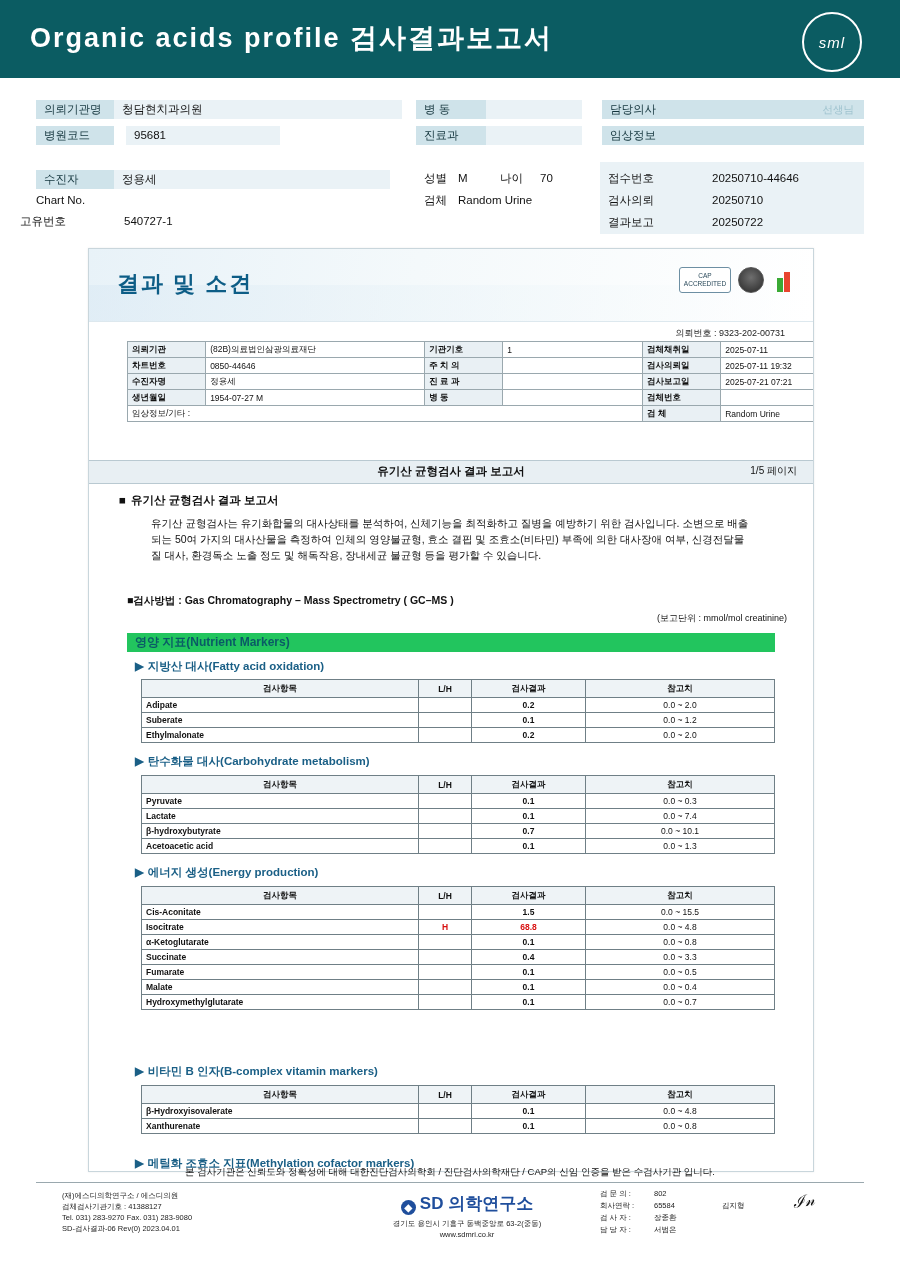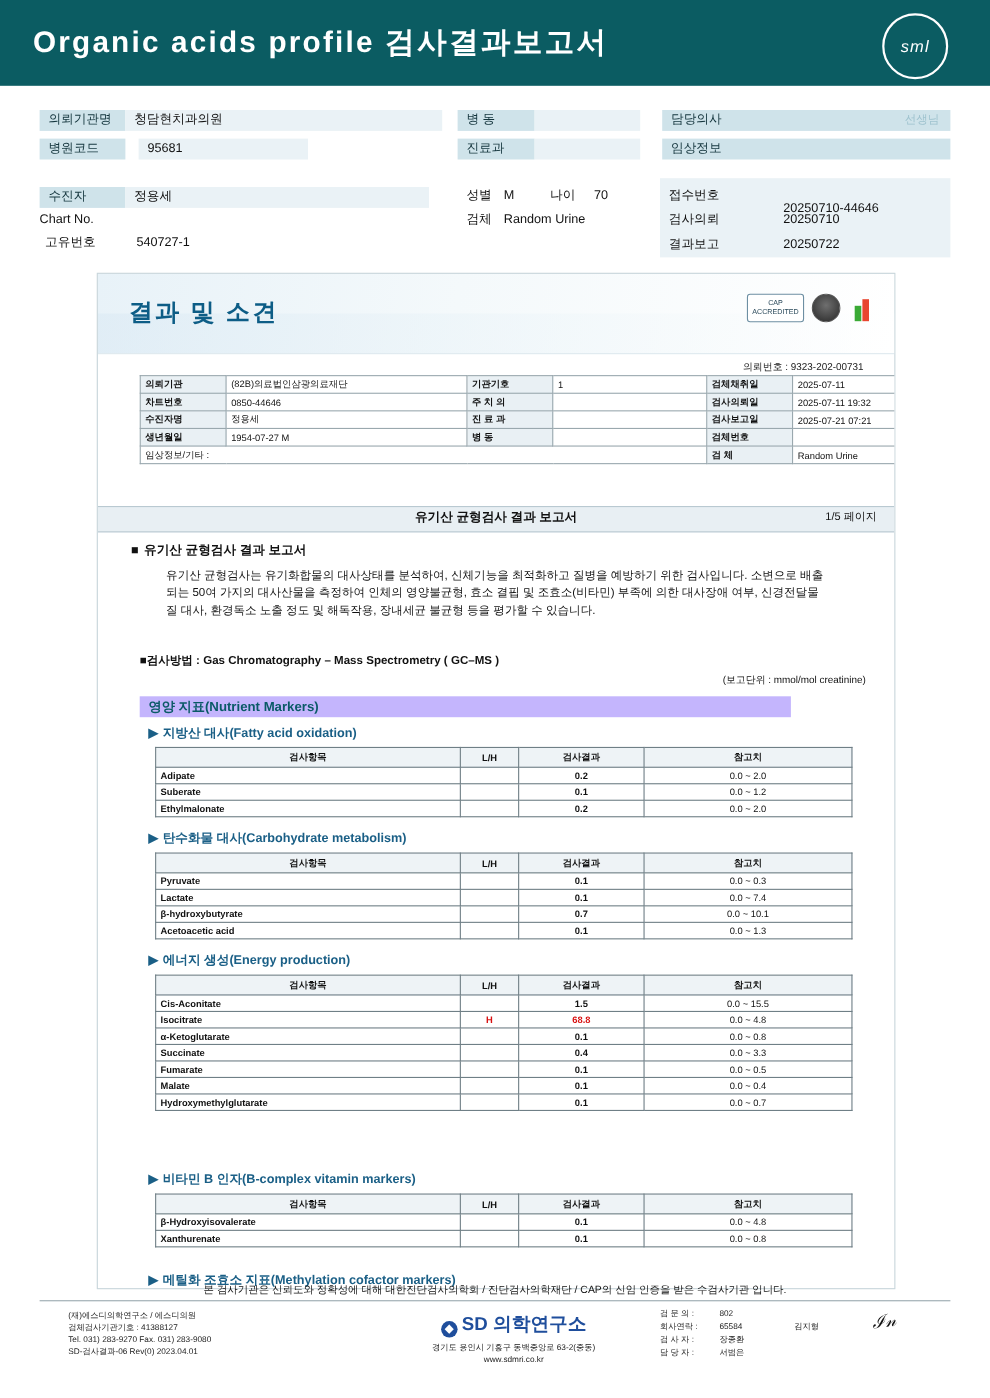--- a/index.html
+++ b/index.html
@@ -122,22 +122,22 @@
   .para {
     position:absolute; left:62px; font-size:10.5px; line-height:16px; color:#111; width:600px;
   }
   .method {
     position:absolute; left:38px; font-size:10.5px; font-weight:bold; color:#111;
   }
   .unit-note {
     position:absolute; right:26px; font-size:9px; color:#111;
   }
   .nutr-bar {
-    position:absolute; left:38px; width:592px; height:19px; line-height:19px;
-    background:#c4b5fd; color:#0a5a66; font-size:12px; font-weight:bold; padding-left:8px;
+    position:absolute; left:38px; width:648px; height:19px; line-height:19px;
+    background:#22c55e; color:#0a5a66; font-size:12px; font-weight:bold; padding-left:8px;
     box-sizing:border-box;
   }
   .grp-title {
     position:absolute; left:46px; font-size:11.5px; font-weight:bold; color:#1a5f86;
   }
   .grp-title .tri { color:#1a5f86; margin-right:4px; }
 
   table.res {
     position:absolute; left:52px; width:634px; border-collapse:collapse;
     font-size:8.5px; color:#111;
@@ -205,33 +205,33 @@
     <div class="fld-label" style="left:602px; top:22px; width:262px;">
       <span>담당의사</span>
       <span class="teacher">선생님</span>
     </div>
     <div class="fld-label" style="left:602px; top:48px; width:262px;">임상정보</div>
 
     <div class="fld-label" style="left:36px; top:92px; width:78px;">수진자</div>
     <div class="fld-value" style="left:114px; top:92px; width:276px;">정용세</div>
 
     <div class="plain-label" style="left:36px; top:115px;">Chart No.</div>
-    <div class="plain-label" style="left:41px; top:136px;">고유번호</div>
+    <div class="plain-label" style="left:20px; top:136px;">고유번호</div>
     <div class="plain-value" style="left:124px; top:136px;">540727-1</div>
 
     <div class="plain-label" style="left:424px; top:93px;">성별</div>
     <div class="plain-value" style="left:458px; top:93px;">M</div>
     <div class="plain-label" style="left:500px; top:93px;">나이</div>
     <div class="plain-value" style="left:540px; top:93px;">70</div>
     <div class="plain-label" style="left:424px; top:115px;">검체</div>
     <div class="plain-value" style="left:458px; top:115px;">Random Urine</div>
 
     <div class="info-tint" style="left:600px; top:84px; width:264px; height:72px;"></div>
     <div class="plain-label" style="left:608px; top:93px;">접수번호</div>
-    <div class="plain-value" style="left:712px; top:105px;">20250710-44646</div>
+    <div class="plain-value" style="left:712px; top:93px;">20250710-44646</div>
     <div class="plain-label" style="left:608px; top:115px;">검사의뢰</div>
     <div class="plain-value" style="left:712px; top:115px;">20250710</div>
     <div class="plain-label" style="left:608px; top:137px;">결과보고</div>
     <div class="plain-value" style="left:712px; top:137px;">20250722</div>
   </div>
 
   <div class="card">
     <div class="card-band"></div>
     <div class="card-title">결과 및 소견</div>
     <div class="accred">

